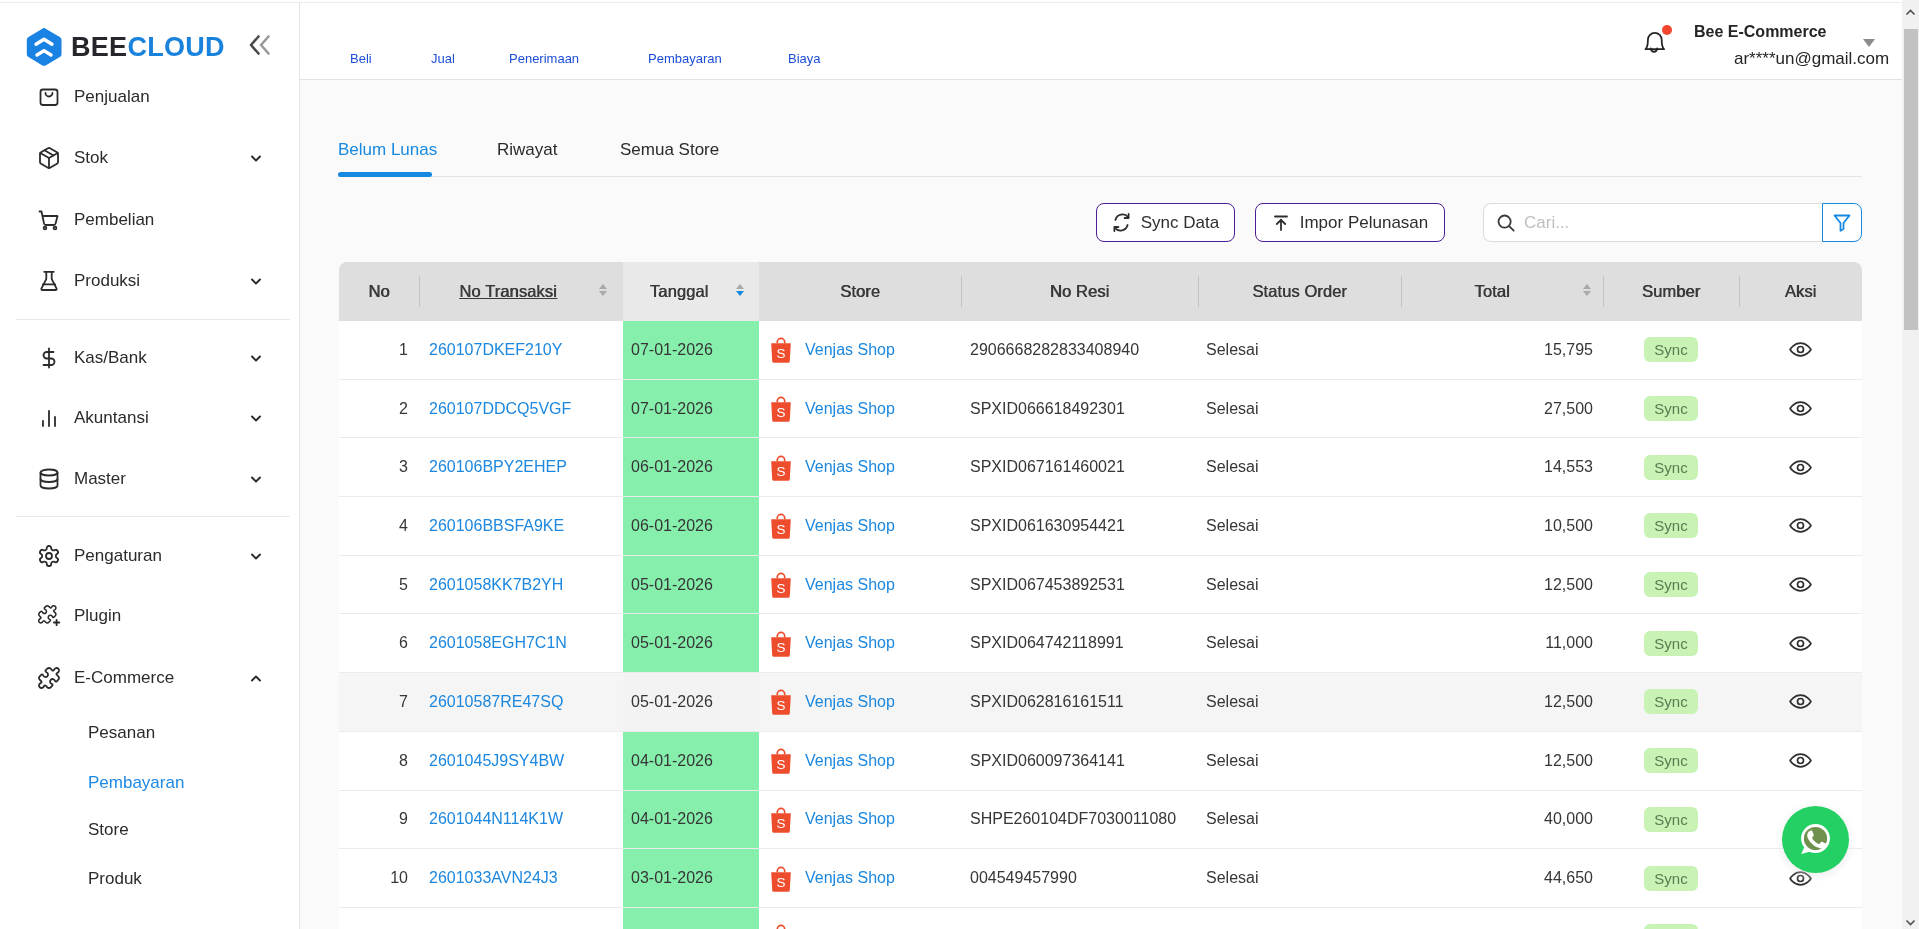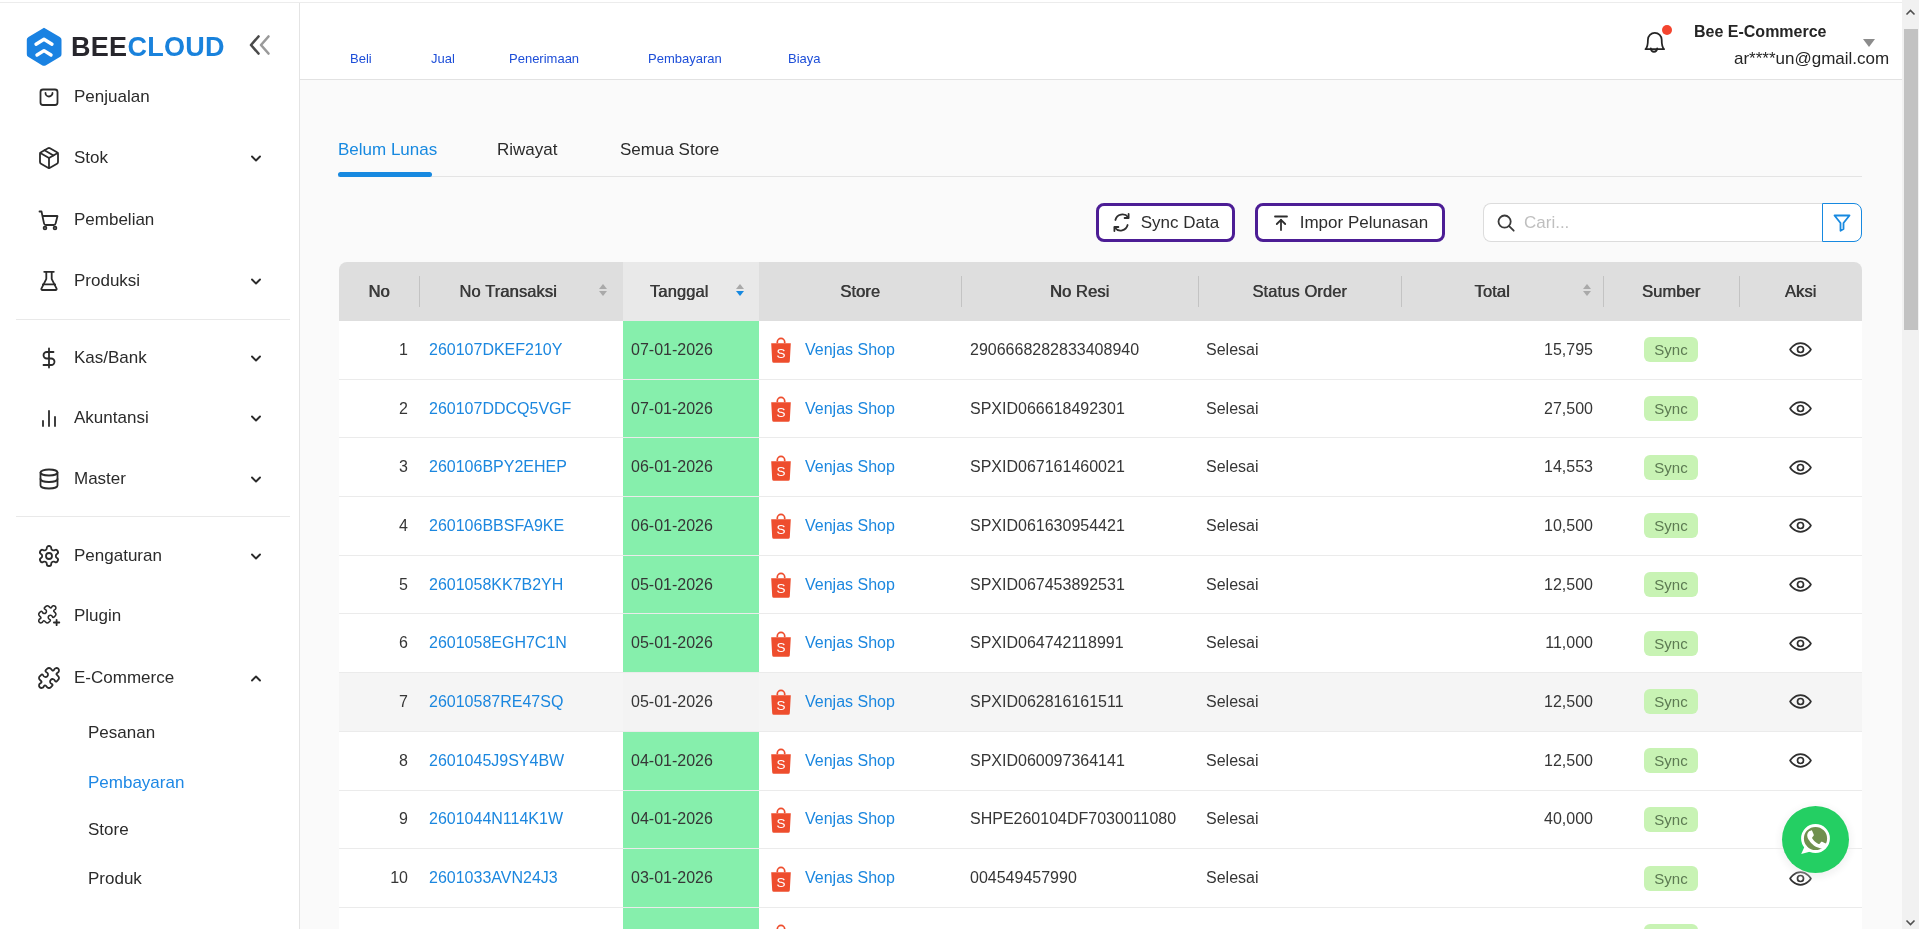--- a/index.html
+++ b/index.html
@@ -30,21 +30,21 @@
 #usr1 { position:absolute; left:1394px; top:20px; font-size:16px; font-weight:bold; color:#252525; }
 #usr2 { position:absolute; left:1394px; top:46px; font-size:17px; color:#252525;margin-left:40px; }
 #usrcaret { position:absolute; left:1563px; top:36px; width:0; height:0; border-left:6px solid transparent; border-right:6px solid transparent; border-top:8px solid #8c8c8c; }
 
 
 #content { position:absolute; left:300px; top:80px; width:1602px; height:849px; background:#fafafa; }
 .tab { position:absolute; top:60px; font-size:17px; color:#2b2b2b; }
 #tabline { position:absolute; left:38px; top:96px; width:1524px; height:1px; background:#e4e4e4; }
 #tabunderline { position:absolute; left:38px; top:92px; width:94px; height:5px; border-radius:3px; background:#1789e0; }
 
-.btn { position:absolute; top:123px; height:39px; background:#fff; border:3px solid #4c1d95; border-radius:8px; font-size:17px; color:#2e2e2e; display:flex; align-items:center; justify-content:center; gap:10px; }
+.btn { position:absolute; top:123px; height:39px; background:#fff; border:1px solid #4c1d95; border-radius:8px; font-size:17px; color:#2e2e2e; display:flex; align-items:center; justify-content:center; gap:10px; }
 #searchbox { position:absolute; left:1183px; top:123px; width:339px; height:39px; background:#fff; border:1px solid #dcdcdc; border-right:none; border-radius:8px 0 0 8px; }
 #searchbox .ph { position:absolute; left:40px; top:9px; font-size:17px; color:#bfbfbf; }
 #filterbtn { position:absolute; left:1522px; top:123px; width:40px; height:39px; background:#fff; border:1px solid #1789e0; border-radius:0 8px 8px 0; }
 
 
 #table { position:absolute; left:39px; top:182px; width:1523px; }
 .thead { position:relative; height:59px; background:#dedede; border-radius:8px 8px 0 0; }
 .th { position:absolute; top:0; height:59px; display:flex; align-items:center; justify-content:center; font-size:16.5px; font-weight:normal; color:#3a3a3a; text-shadow:0.6px 0 0 #3a3a3a; letter-spacing:0.1px; }
 .thdiv { position:absolute; top:14px; height:31px; width:1px; background:#c3c3c3; }
 .sort { position:absolute; width:9px; display:flex; flex-direction:column; align-items:center; gap:2px; }
@@ -244,21 +244,21 @@
       </div>
   <div id="filterbtn">
         <span style="position:absolute;left:9px;top:9px;"><svg width="20" height="20" viewBox="0 0 20 20" fill="none">
             <path d="M2.5 2.5h15l-6 7.5v6l-3 1.8v-7.8z" stroke="#1789e0" stroke-width="1.8" stroke-linecap="round" stroke-linejoin="round" fill="none"></path>
           </svg></span>
       </div>
 
   <div id="table">
         <div class="thead">
 <div class="th" style="left:0px; width:80px; ">No</div>
-<div class="th" style="left:80px; width:204px; padding-right:26px;">No Transaksi</div>
+<div class="th" style="left:80px; width:204px; padding-right:26px;text-decoration:underline;">No Transaksi</div>
 <span class="sort" style="left:259px; top:22px;">
             <span class="up"></span>
             <span class="dn"></span>
           </span>
 <div class="th" style="left:284px; width:136px; padding-right:24px;background:#e9e9e9; border-radius:0;">Tanggal</div>
 <span class="sort" style="left:396px; top:22px;">
             <span class="up"></span>
             <span class="dn act"></span>
           </span>
 <div class="th" style="left:420px; width:202px; ">Store</div>
@@ -510,20 +510,21 @@
 <div class="cell c-store">
             <svg width="22" height="27" viewBox="0 0 22 27" fill="none">
               <path d="M7.3 7.2V6.1a3.7 3.7 0 0 1 7.4 0v1.1" stroke="#ee4d2d" stroke-width="1.7" fill="none"></path>
               <path d="M1.2 7.2h19.6l-1 18a1.6 1.6 0 0 1-1.6 1.5H3.8a1.6 1.6 0 0 1-1.6-1.5z" fill="#ee4d2d"></path>
               <text x="11" y="21.5" text-anchor="middle" font-family="Liberation Sans, sans-serif" font-size="13.5" fill="#fff">S</text>
             </svg>
             <span>Venjas Shop</span>
           </div>
 <div class="cell c-resi">004549457990</div>
 <div class="cell c-sts">Selesai</div>
+<div class="cell c-tot">44,650</div>
 <div class="cell c-sum">
             <span class="badge">Sync</span>
           </div>
 <div class="cell c-aksi">
             <svg width="25" height="25" viewBox="0 0 25 25" fill="none">
               <path d="M2.1 12.5s3.6-6.4 10.4-6.4 10.4 6.4 10.4 6.4-3.6 6.4-10.4 6.4S2.1 12.5 2.1 12.5z" stroke="#2f2f2f" stroke-width="1.7" stroke-linejoin="round" fill="none"></path>
               <circle cx="12.5" cy="12.5" r="3" stroke="#2f2f2f" stroke-width="1.7" fill="none"></circle>
             </svg>
           </div>
 </div>

